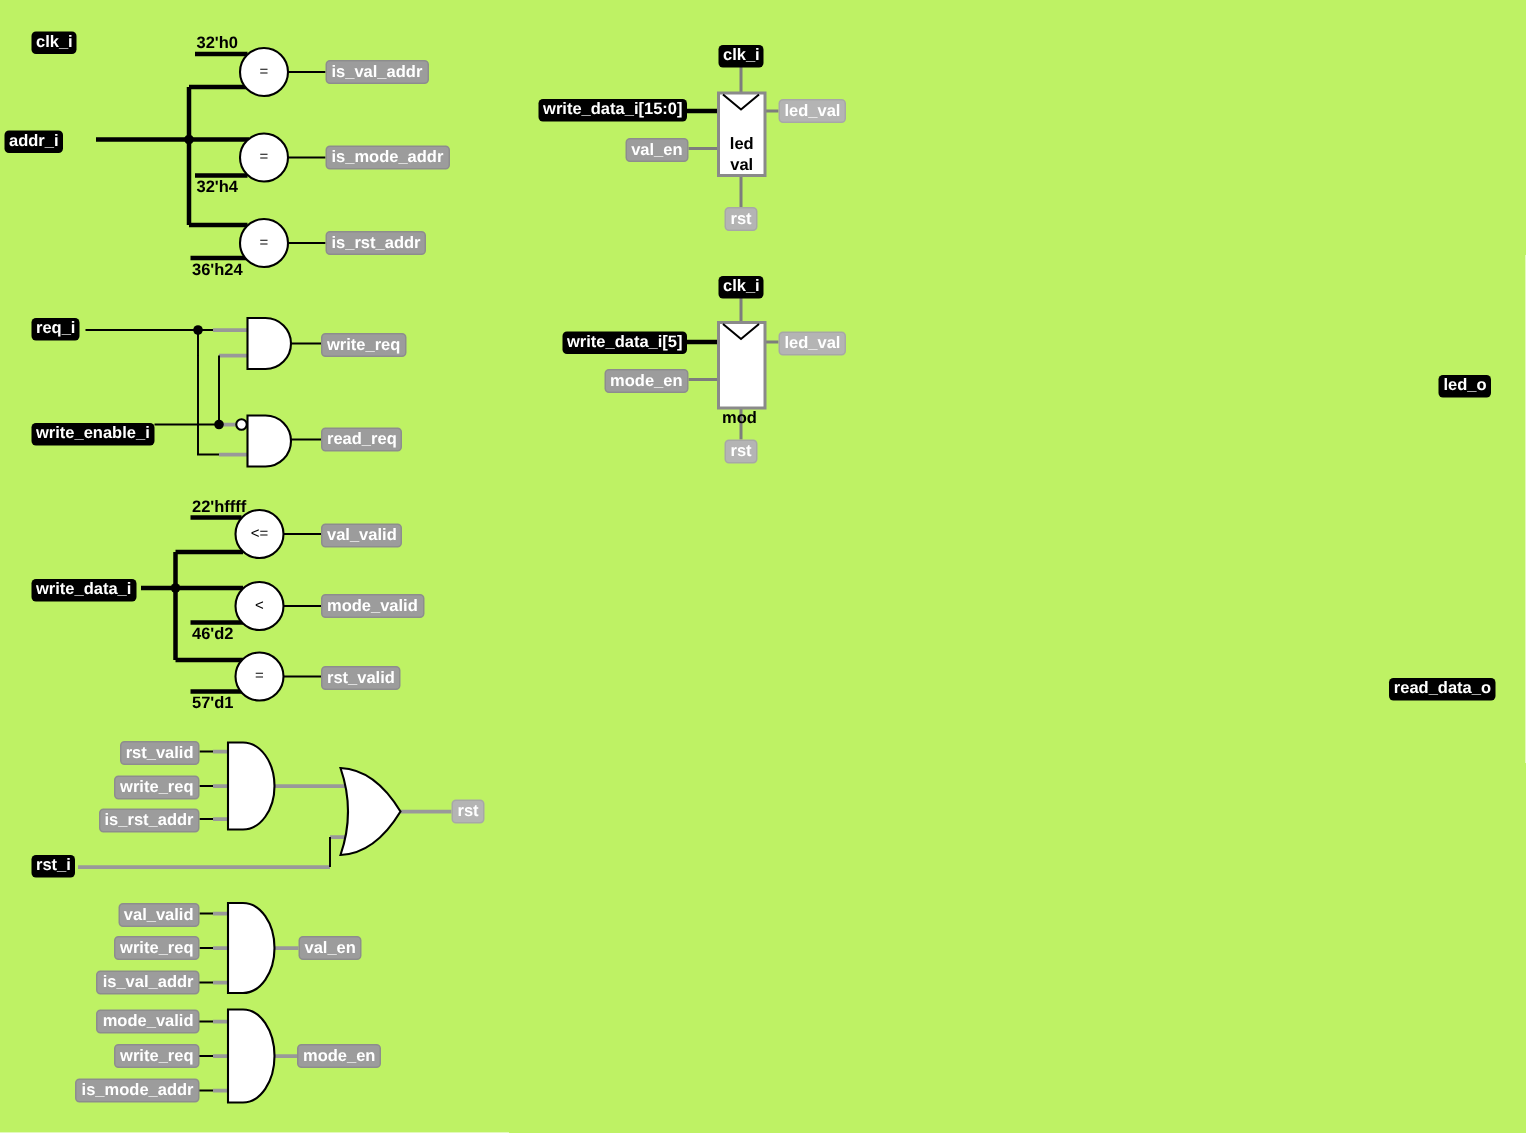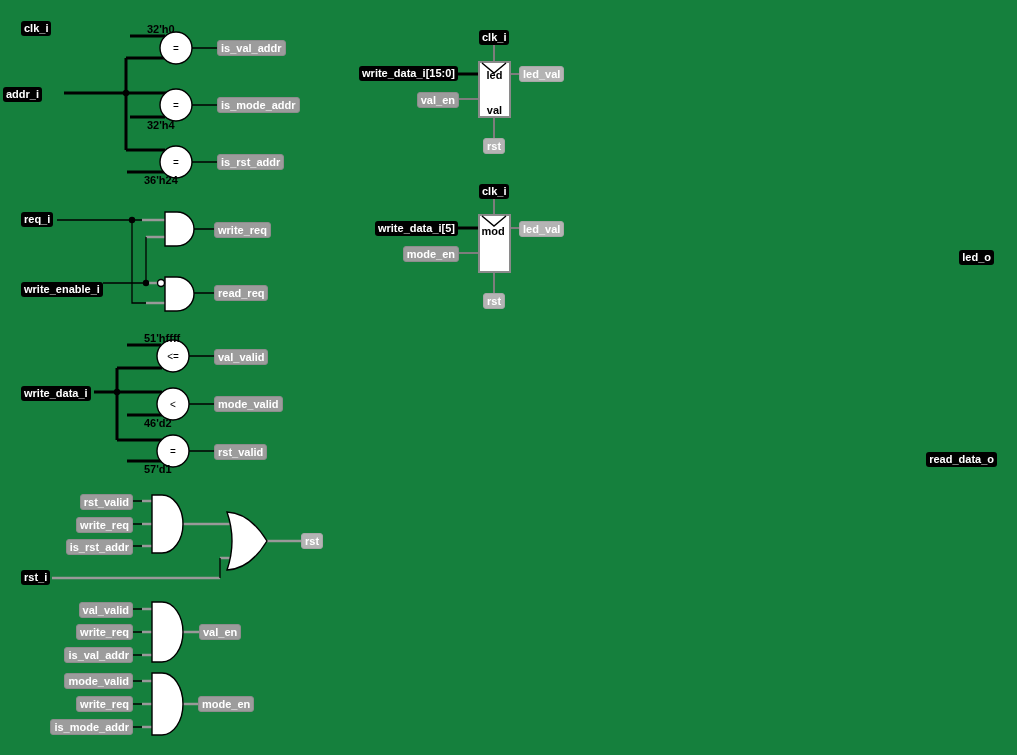--- a/index.html
+++ b/index.html
@@ -1,28 +1,28 @@
 <!DOCTYPE html>
 <html><head>
 <meta charset="utf-8">
 <style>
   html,body{margin:0;padding:0;background:#fff;}
-  #canvas{position:relative;width:1017px;height:755px;background:#15803d;overflow:hidden;
+  #canvas{position:relative;width:1017px;height:755px;background:#bef264;overflow:hidden;
           font-family:"Liberation Sans",sans-serif;}
   #wires{position:absolute;left:0;top:0;}
   .lbl{position:absolute;font:bold 11px "Liberation Sans",sans-serif;color:#fff;
        line-height:13px;padding:1px 3px;border-radius:3px;white-space:nowrap;}
   .k{background:#000;}
   .g{background:#9c9c9c;border:1px solid #8d8d8d;padding:0 3px;line-height:14px;}
   .light{background:#b4b4b4;border-color:#a7a7a7;}
-  .const{position:absolute;font:bold 11px "Liberation Sans",sans-serif;color:#000;white-space:nowrap;margin-left:16px;}
+  .const{position:absolute;font:bold 11px "Liberation Sans",sans-serif;color:#000;white-space:nowrap;}
   .op{position:absolute;font:10px "Liberation Sans",sans-serif;color:#000;
       transform:translate(-50%,-50%);white-space:nowrap;}
   .regtxt{position:absolute;display:flex;flex-direction:column;align-items:center;
-      justify-content:space-between;font:bold 11px "Liberation Sans",sans-serif;color:#000;line-height:14px;}
+      justify-content:flex-end;font:bold 11px "Liberation Sans",sans-serif;color:#000;line-height:14px;}
 </style>
 </head>
 <body>
 
 <div id="canvas">
 
   <svg id="wires" width="1017" height="755" viewBox="0 0 1017 755">
 
     <g stroke="#000" stroke-width="3" fill="none">
       <path d="M64,93 H166 M126,58 V150 M126,58 H164 M126,150 H165"></path>
@@ -128,32 +128,32 @@
   <div class="lbl g" style="left:199px;top:624px">val_en</div>
 
   <div class="lbl g" style="right:884px;top:673px">mode_valid</div>
   <div class="lbl g" style="right:884px;top:696px">write_req</div>
   <div class="lbl g" style="right:884px;top:719px">is_mode_addr</div>
   <div class="lbl g" style="left:198px;top:696px">mode_en</div>
 
   <div class="const" style="left:131px;top:23px">32'h0</div>
   <div class="const" style="left:131px;top:119px">32'h4</div>
   <div class="const" style="left:128px;top:174px">36'h24</div>
-  <div class="const" style="left:128px;top:332px">51'hffff</div>
+  <div class="const" style="left:128px;top:332px">22'hffff</div>
   <div class="const" style="left:128px;top:417px">46'd2</div>
   <div class="const" style="left:128px;top:463px">57'd1</div>
 
   <div class="op" style="left:176px;top:48px">=</div>
   <div class="op" style="left:176px;top:105px">=</div>
   <div class="op" style="left:176px;top:162px">=</div>
   <div class="op" style="left:173px;top:356px">&lt;=</div>
   <div class="op" style="left:173px;top:404px">&lt;</div>
   <div class="op" style="left:173px;top:451px">=</div>
 
   <div class="regtxt" style="left:479px;top:68px;width:31px;height:49px">
     <span>led</span>
     <span>val</span>
   </div>
-  <div class="regtxt" style="left:479px;top:224px;width:28px;height:50px">
+  <div class="regtxt" style="left:479px;top:236px;width:28px;height:50px">
     <span>mod</span>
   </div>
 
 </div>
 
 </body></html>

